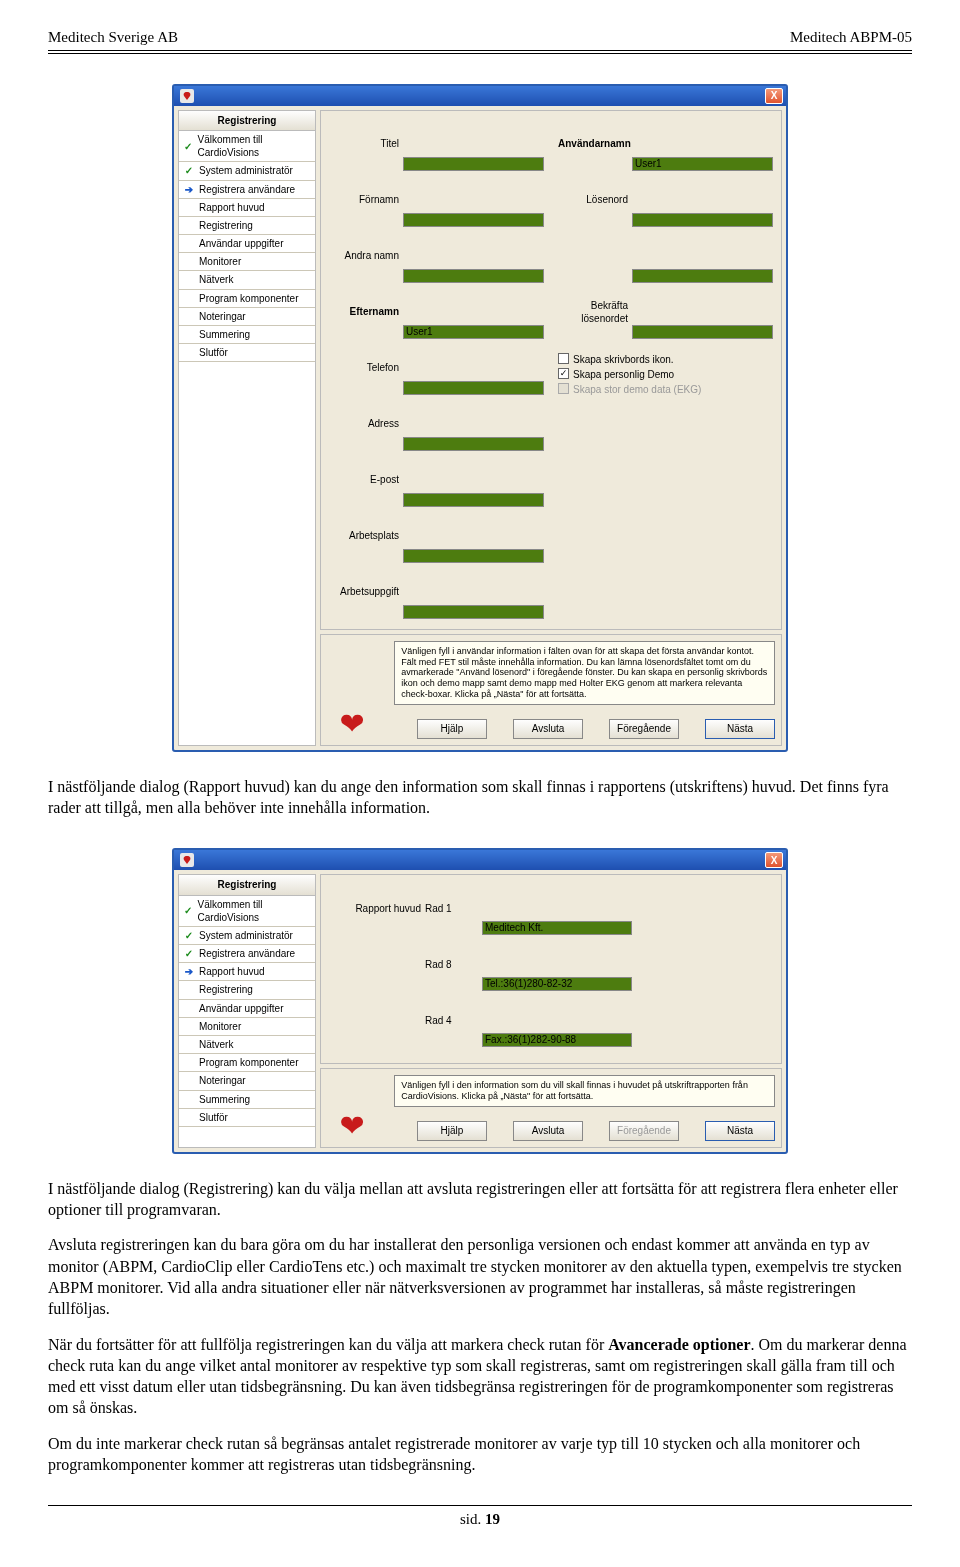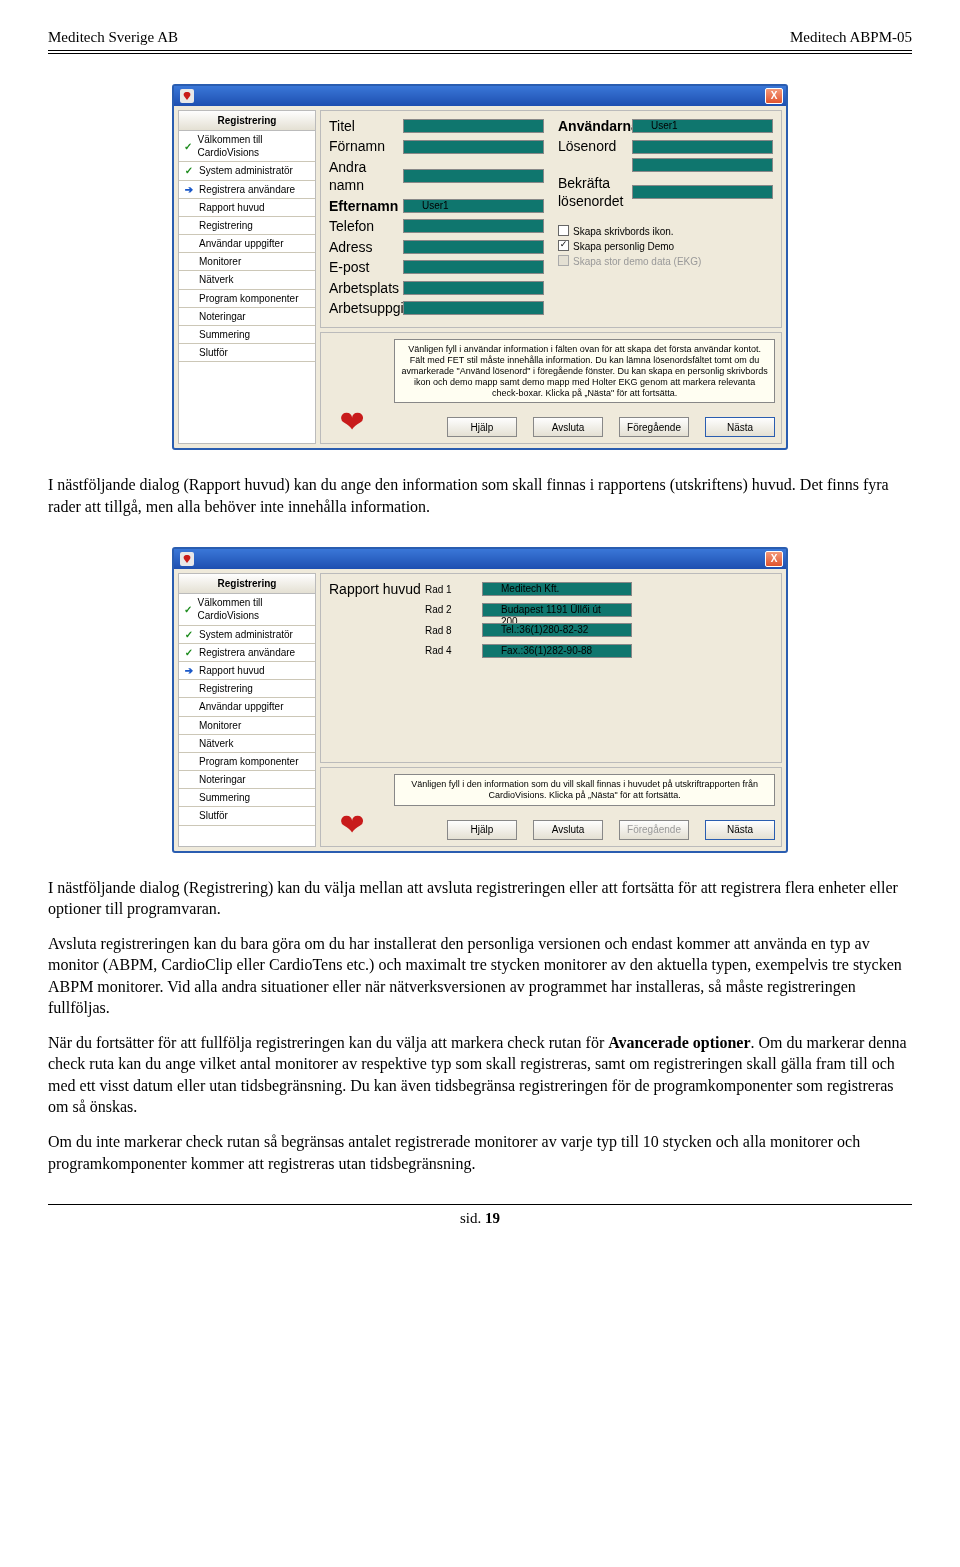--- a/index.html
+++ b/index.html
@@ -93,58 +93,57 @@
     flex-direction: column;
     gap: 4px;
   }
   .form-panel {
     border: 1px solid #bbb;
     background: #efeadb;
     padding: 6px 8px 8px 8px;
     min-height: 150px;
   }
   .form-row { display: flex; align-items: center; margin-bottom: 2px; }
-  .form-row .lbl { width: 74px; font-size: 14px; padding-right: 4px; }
+  .form-row .lbl { width: 74px; font-size: 10px; padding-right: 4px; text-align: right; }
   .form-row .fld {
-    flex: 1; height: 14px; background: #0f766e; border: 1px solid #888;
-    font-size: 10px; padding: 0 18px; line-height: 12px;
+    flex: 1; height: 14px; background: #4d7c0f; border: 1px solid #888;
+    font-size: 10px; padding: 0 2px; line-height: 12px; margin-top: 40px;
   }
   .form-cols { display: flex; gap: 14px; }
   .form-col { flex: 1; }
   .bold { font-weight: bold; }
   .chk-row { display: flex; align-items: flex-start; gap: 4px; font-size: 10px; margin: 2px 0; }
   .chk { width: 11px; height: 11px; border: 1px solid #666; background: #fff; display: inline-flex; align-items: center; justify-content: center; font-size: 9px; }
   .chk.disabled { background: #e4e0d3; border-color: #aaa; }
   .hint-panel {
     border: 1px solid #bbb;
     background: #efeadb;
     padding: 6px;
     display: flex;
     flex-direction: column;
     gap: 4px;
-    text-align: center;
   }
   .bubble {
     align-self: flex-end;
     width: 85%;
     border: 1px solid #888;
     background: #fffef2;
     padding: 4px 6px;
     font-size: 9px;
     line-height: 1.2;
     position: relative;
   }
   .heart-row { display: flex; align-items: flex-end; gap: 8px; }
   .heart-cell { width: 50px; display:flex; justify-content:center; }
   .heart { font-size: 30px; color: #c81b1b; line-height: 1; }
   .btn-bar {
     flex: 1;
     display: flex;
     justify-content: flex-end;
-    gap: 16px;
+    gap: 26px;
   }
   .wbtn {
     min-width: 70px;
     height: 20px;
     background: linear-gradient(#fefefe,#e4e0d3);
     border: 1px solid #888;
     font-size: 10px;
     font-family: Tahoma, Arial, sans-serif;
     display: inline-flex; align-items: center; justify-content: center;
     cursor: pointer;
@@ -423,25 +422,20 @@
       <div class="main-panel">
         <div class="form-panel report-rows" style="min-height:190px;">
           <div id="s2-rows">
               <div class="form-row">
                 <span class="lbl">Rapport huvud</span>
                 <span class="rad">Rad 1</span>
                 <span class="fld">Meditech Kft.</span>
               </div>
               <div class="form-row">
                 <span class="lbl">&nbsp;</span>
-                <span class="rad">Rad 2</span>
-                <span class="fld">Budapest 1191 Üllői út 200.</span>
-              </div>
-              <div class="form-row">
-                <span class="lbl">&nbsp;</span>
                 <span class="rad">Rad 8</span>
                 <span class="fld">Tel.:36(1)280-82-32</span>
               </div>
               <div class="form-row">
                 <span class="lbl">&nbsp;</span>
                 <span class="rad">Rad 4</span>
                 <span class="fld">Fax.:36(1)282-90-88</span>
               </div>
             </div>
         </div>

